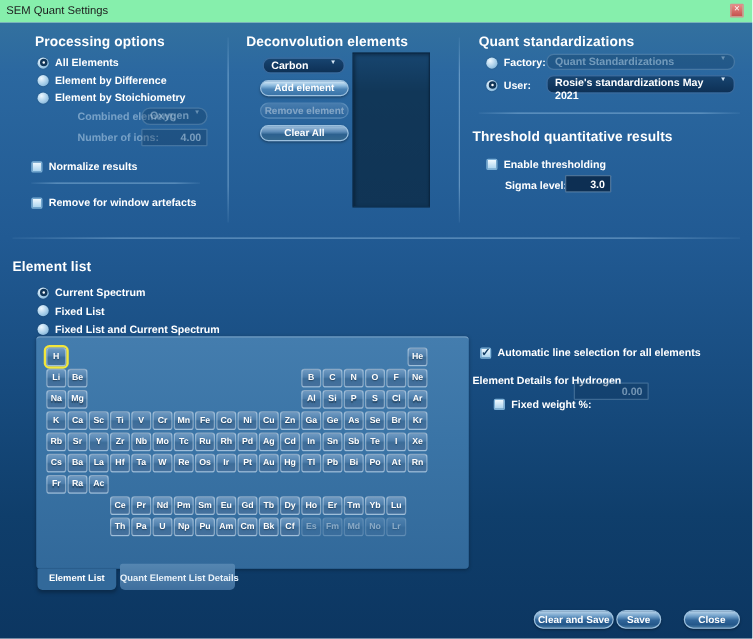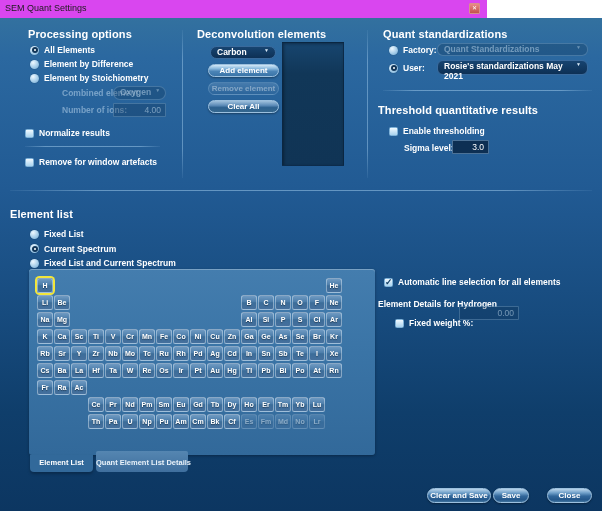--- a/index.html
+++ b/index.html
@@ -1,20 +1,20 @@
 <!DOCTYPE html>
 <html><head>
 <meta charset="utf-8">
 <style>
   * { box-sizing: border-box; }
   html,body { margin:0; padding:0; }
   body { width:602px; height:511px; font-family:"Liberation Sans", sans-serif; }
   .window { position:relative; width:602px; height:511px; overflow:hidden; background:#ffffff; }
 
-  .titlebar { position:absolute; top:0; left:0; width:487px; height:18px; background:#d946ef; }
+  .titlebar { position:absolute; top:0; left:0; width:602px; height:18px; background:#86efac; }
   .title { position:absolute; left:5px; top:3px; font-size:9px; color:#1c1c1c; }
   .close-btn { position:absolute; right:7px; top:3px; width:11px; height:11px; background:linear-gradient(180deg,#e98b86,#c4524e); border:1px solid #d98f8c; border-radius:1px; color:#fff; font-size:6px; line-height:9px; text-align:center; cursor:default; }
 
   .dialog { position:absolute; top:18px; left:0; width:602px; height:493px;
     background:linear-gradient(180deg,#33719f 0%, #2b68a0 8%, #215a93 35%, #174b7e 60%, #0f3e6b 80%, #0c3661 100%); }
 
   .h1 { position:absolute; color:#ffffff; font-size:11px; font-weight:700; white-space:nowrap; letter-spacing:0.1px; }
   .lbl { color:#ffffff; font-size:8.5px; font-weight:600; white-space:nowrap; }
   .lbl.dim { color:rgba(205,228,246,0.48); }
   .row { position:absolute; display:flex; align-items:center; gap:5px; }
@@ -30,21 +30,21 @@
   .cb.checked::after { content:'✓'; position:absolute; left:0; top:-2px; font-size:9px; font-weight:700; color:#0f3a61; }
 
   .dd { display:flex; align-items:flex-start; justify-content:space-between; padding:0 6px; position:absolute;
     background:linear-gradient(180deg,#174470,#0d3055); border:1px solid #3a6a9c; border-radius:7px;
     color:#fff; font-size:8.5px; font-weight:600; }
   .dd .arr { font-size:5px; color:#d7e8f6; margin-left:4px; }
   .dd.disabled { background:rgba(12,45,78,0.28); border-color:rgba(140,180,215,0.35); color:rgba(210,232,248,0.45); }
   .dd.disabled .arr { color:rgba(210,232,248,0.4); }
 
   .num-input { position:absolute; background:#0d2f53; border:1px solid rgba(130,170,208,0.55); border-radius:1px;
-    color:#ffffff; font-size:8.5px; font-weight:400; text-align:right; padding:1px 4px; }
+    color:#ffffff; font-size:8.5px; font-weight:700; text-align:right; padding:1px 4px; }
   .num-input.disabled { background:rgba(12,45,78,0.3); border-color:rgba(140,180,215,0.35); color:rgba(210,232,248,0.5); }
 
   .pill { position:absolute; border-radius:8px; color:#fff; font-weight:700; text-align:center;
     background:linear-gradient(180deg,#b9d4ea 0%, #6f9fc9 30%, #31669a 55%, #24578a 82%, #41759f 100%);
     border:1px solid #9cc0de; box-shadow:0 1px 2px rgba(0,0,0,.35); }
   .pill.bright { background:linear-gradient(180deg,#d3e8f7 0%, #8cbade 32%, #4b84b6 58%, #3a74a8 100%); }
   .pill.muted  { background:linear-gradient(180deg,#9fc0dc 0%, #5d8cb8 40%, #2d618f 60%, #35688f 100%); }
   .pill.off { background:linear-gradient(180deg,rgba(175,205,230,.22),rgba(55,105,155,.22)); border-color:rgba(165,200,230,.28);
     color:rgba(255,255,255,.38); box-shadow:none; }
 
@@ -168,26 +168,26 @@
     </div>
     <div class="row" style="left:404px; top:124px; height:12px;">
       <span class="lbl">Sigma level:</span>
     </div>
     <div class="num-input" style="left:452px; top:122px; width:37px; height:14px;">3.0</div>
 
     <div class="div-h" style="left:10px; top:172px; width:582px;"></div>
     <div class="h1" style="left:10px; top:190px;">Element list</div>
     <div class="vflow" style="left:30px; top:211px; gap:4.5px;">
         <div class="row" style="position: relative; height: 10px;">
+          <span class="radio sel"></span>
+          <span class="lbl">Current Spectrum</span>
+        </div>
+        <div class="row" style="position: relative; height: 10px;">
           <span class="radio"></span>
           <span class="lbl">Fixed List</span>
-        </div>
-        <div class="row" style="position: relative; height: 10px;">
-          <span class="radio sel"></span>
-          <span class="lbl">Current Spectrum</span>
         </div>
         <div class="row" style="position: relative; height: 10px;">
           <span class="radio"></span>
           <span class="lbl">Fixed List and Current Spectrum</span>
         </div>
       </div>
 
     <div class="pt-panel">
       <div class="pt-grid" id="pt-grid">
           <div class="el sel" style="grid-area: 1 / 1;">H</div>

